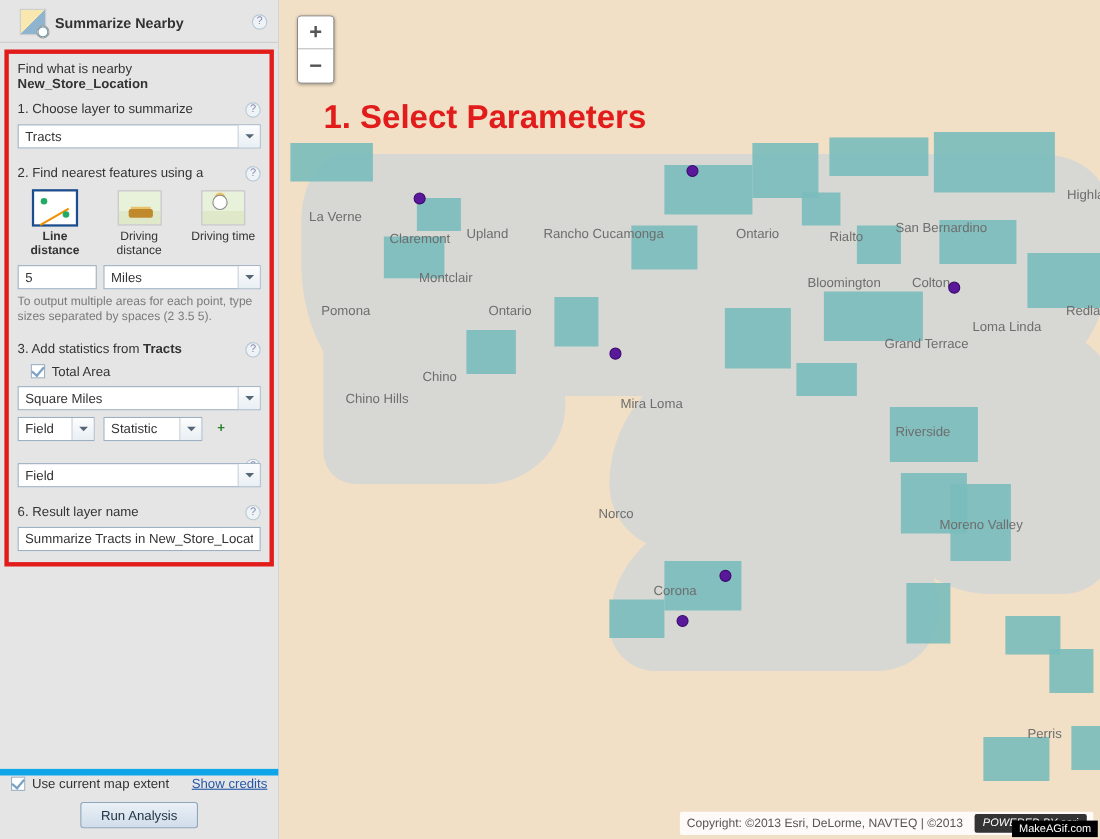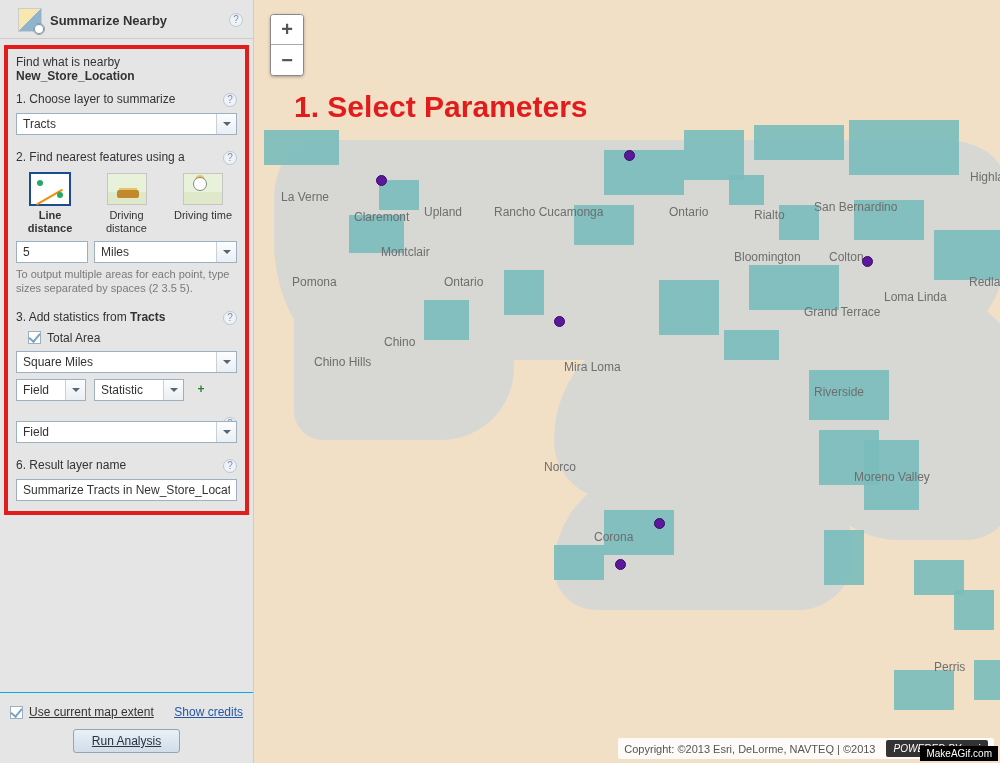--- a/index.html
+++ b/index.html
@@ -127,23 +127,22 @@
     border:2px solid #7aa2c4; border-top:none; border-left:none; transform:rotate(40deg);
   }
   .row-fs { display:flex; gap:8px; margin-top:6px; }
   .row-fs .select.small { flex:0 0 70px; }
   .row-fs .select.med { flex:0 0 90px; }
   .row-fs .add {
     width:18px; height:22px; text-align:center; line-height:20px; font-weight:bold;
     color:#2a7f2a; cursor:pointer;
   }
   .panel-footer {
-    margin-top:auto; border-top:1px solid #0ea5e9;
-    padding:12px 10px 10px 10px;
-    text-decoration:underline;
+    margin-top:auto; border-top:6px solid #0ea5e9;
+    padding:0 10px 10px 10px;
   }
   .footer-row { display:flex; align-items:center; }
   .footer-row .cb { margin-right:6px; }
   .link { color:#2558a8; text-decoration:underline; cursor:pointer; margin-left:auto; }
   .run-btn {
     display:block; margin:10px auto 0; padding:4px 18px;
     background:linear-gradient(#eaf0f6,#d1ddea); border:1px solid #8ea6bc;
     border-radius:3px; font-size:12px; color:#234; cursor:pointer;
   }
   

